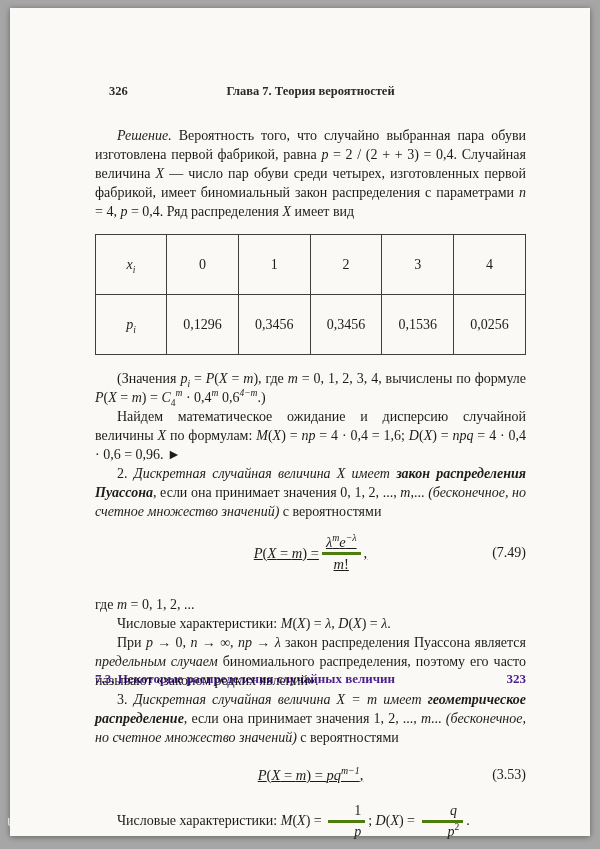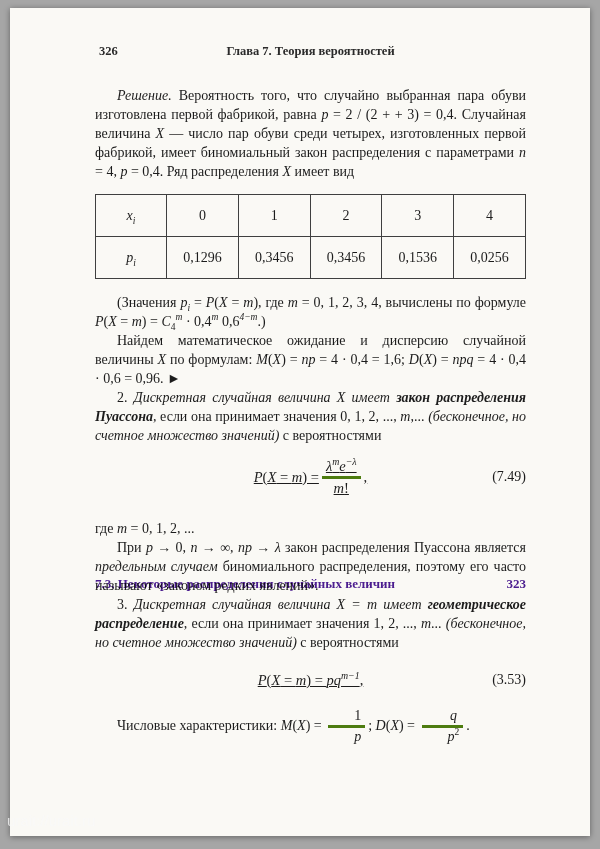--- a/index.html
+++ b/index.html
@@ -21,22 +21,22 @@
     color: #1c1c1c;
   }
   .header {
     position: relative;
     font-size: 12.5px;
     font-weight: bold;
     color: #2a2a2a;
     margin-bottom: 26px;
     height: 16px;
   }
-  .header .pagenum { position: absolute; left: 4px; top: 0; }
-  .header .chapter { display: block; text-align: center; }
+  .header .pagenum { position: absolute; left: 14px; top: 0; }
+  .header .chapter { display: block; text-align: center; margin-top: 40px; }
 
   .para {
     margin: 0;
     font-size: 14px;
     line-height: 19px;
     text-align: justify;
     text-indent: 22px;
   }
   .para.noindent { text-indent: 0; margin-top: 23px; }
 
@@ -47,21 +47,21 @@
 
   table.dist-table {
     width: 100%;
     border-collapse: collapse;
     margin: 13px 0 14px 0;
     font-size: 14px;
   }
   table.dist-table td {
     border: 1px solid #3f3f3f;
     text-align: center;
-    padding: 11px 4px;
+    padding: 20px 4px;
     height: 19px;
   }
   table.dist-table td.lbl { width: 62px; }
 
   .equation {
     position: relative;
     display: flex;
     align-items: center;
     justify-content: center;
     margin: 13px 0;
@@ -163,20 +163,21 @@
         <span class="num"><span class="run-i">λ</span><span class="run-sup run-i">m</span><span class="run-i">e</span><span class="run-sup run-i">−λ</span></span>
         <span class="den"><span class="run-i">m</span><span>!</span></span>
       </span>
       <span><span>,</span></span>
     </span>
     <span class="eq-number">(7.49)</span>
   </div>
 
   <p class="para noindent"><span>где </span><span class="run-i">m</span><span> = 0, 1, 2, ...</span></p>
 
+  <p class="para"><span>Числовые характеристики: </span><span class="run-i">M</span><span>(</span><span class="run-i">X</span><span>) = </span><span class="run-i">λ</span><span>, </span><span class="run-i">D</span><span>(</span><span class="run-i">X</span><span>) = </span><span class="run-i">λ</span><span>.</span></p>
 
   <div class="p7wrap">
     <p class="para"><span>При </span><span class="run-i">p</span><span> → 0, </span><span class="run-i">n</span><span> → ∞, </span><span class="run-i">np</span><span> → </span><span class="run-i">λ</span><span> закон распределения Пуассона является </span><span class="run-i">предельным случаем</span><span> биномиального распределения, поэтому его часто называют «законом редких явлений».</span></p>
     <div class="overlay-line">
       <span>7.3. Некоторые распределения случайных величин</span>
       <span>323</span>
     </div>
   </div>
 
   <p class="para"><span>3. </span><span class="run-i">Дискретная случайная величина X = m имеет </span><span class="run-b run-i">геометрическое распределение</span><span>, если она принимает значения 1, 2, ..., </span><span class="run-i">m</span><span>... </span><span class="run-i">(бесконечное, но счетное множество значений)</span><span> с вероятностями</span></p>

